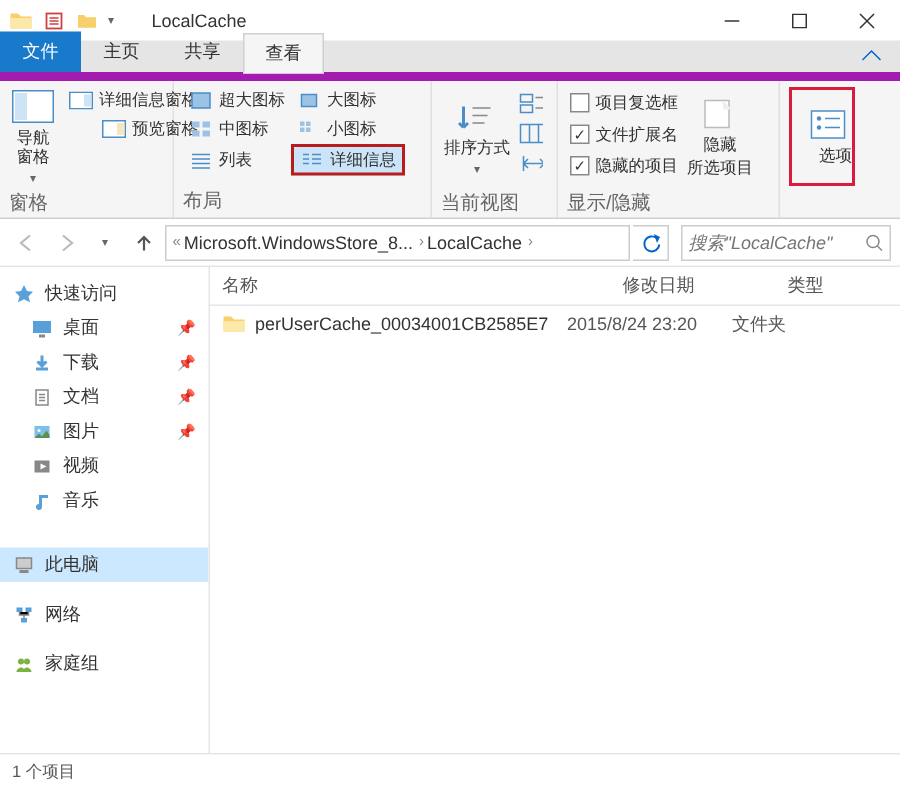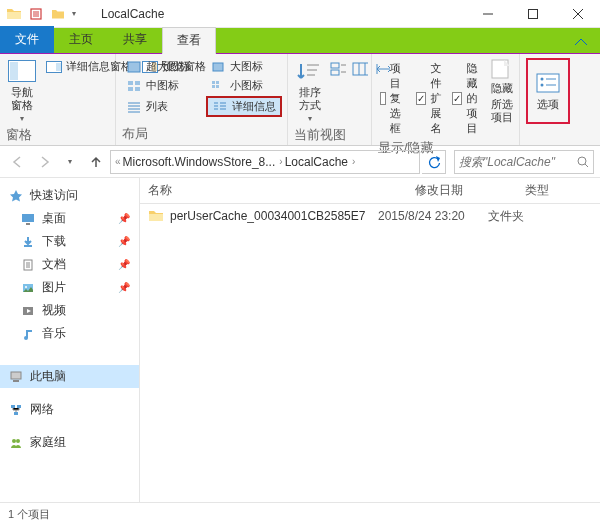--- a/index.html
+++ b/index.html
@@ -3,37 +3,37 @@
 <meta charset="utf-8">
 <style>
 * { margin: 0; padding: 0; box-sizing: border-box; font-family: "Microsoft YaHei", "Segoe UI", sans-serif; }
 body { width: 600px; height: 528px; background: #fff; font-size: 12px; color: #333; overflow: hidden; }
 .titlebar { height: 28px; display: flex; align-items: center; border-bottom: 1px solid #e5e5e5; background: #fff; }
 .titlebar-icons { display: flex; align-items: center; gap: 6px; padding: 0 6px; }
 .tb-icon { width: 16px; height: 16px; display: flex; align-items: center; justify-content: center; }
 .window-title { flex: 1; padding-left: 6px; font-size: 12px; }
 .window-controls { display: flex; }
 .win-ctrl { width: 45px; height: 28px; display: flex; align-items: center; justify-content: center; color: #555; }
-.tabs { height: 26px; display: flex; align-items: flex-end; background: #84cc16; border-bottom: 1px solid #a21caf; justify-content: space-between; }
+.tabs { height: 26px; display: flex; align-items: flex-end; background: #e5e5e5; border-bottom: 6px solid #a21caf; justify-content: space-between; }
 .tab { padding: 4px 14px; font-size: 12px; color: #333; border: 1px solid transparent; }
 .tab.file { background: #1979ca; color: #fff; }
 .tab.active { background: #f5f5f5; border: 1px solid #d0d0d0; border-bottom: 1px solid #f5f5f5; margin-bottom: -1px; }
 .tabs-help { margin-left: auto; padding: 0 10px; color: #0066cc; }
 .ribbon { height: 92px; background: #f5f5f5; border-bottom: 1px solid #d0d0d0; display: flex; }
 .ribbon-group { border-right: 1px solid #e0e0e0; padding: 4px 6px 2px; display: flex; flex-direction: column; }
 .rg-content { flex: 1; display: flex; align-items: flex-start; gap: 4px; }
 .rg-label { font-size: 13px; color: #666; padding-top: 2px; }
 .big-btn { display: flex; flex-direction: column; align-items: center; justify-content: center; width: 48px; height: 66px; gap: 2px; text-align: center; font-size: 11px; line-height: 1.2; }
-.big-btn.highlight { border: 2px solid #d81b3e; }
+.big-btn.highlight { border: 2px solid #d81b3e; align-items: flex-end; }
 .big-icon { width: 32px; height: 26px; display: flex; align-items: center; justify-content: center; }
-.small-items { display: flex; flex-direction: row; gap: 2px; align-items: flex-end; }
+.small-items { display: flex; flex-direction: column; gap: 2px; align-items: flex-end; }
 .small-item { display: flex; align-items: center; gap: 4px; font-size: 11px; padding: 1px 4px; white-space: nowrap; }
 .small-item.active { background: #cce4f7; border: 2px solid #b91c1c; }
 .small-icon { width: 16px; height: 14px; display: inline-flex; align-items: center; justify-content: center; }
-.layout-grid { display: grid; grid-template-columns: auto auto; gap: 2px 12px; }
+.layout-grid { display: grid; grid-template-columns: auto auto; gap: 2px 0; }
 .checkbox-row { display: flex; align-items: center; gap: 4px; font-size: 11px; padding: 1px 2px; }
 .cb { width: 13px; height: 13px; border: 1px solid #888; display: inline-flex; align-items: center; justify-content: center; font-size: 10px; background: #fff; }
 .addressbar { height: 32px; display: flex; align-items: center; padding: 3px 6px; gap: 2px; border-bottom: 1px solid #e5e5e5; }
 .navbtn { width: 24px; height: 24px; display: flex; align-items: center; justify-content: center; color: #999; }
 .navbtn.enabled { color: #555; }
 .breadcrumb { flex: 1; height: 24px; border: 1px solid #ccc; display: flex; align-items: center; padding: 0 4px; gap: 2px; font-size: 12px; }
 .bc-seg { display: flex; align-items: center; gap: 4px; }
 .bc-chev { color: #888; font-size: 10px; }
 .refresh { width: 24px; height: 24px; border: 1px solid #ccc; border-left: none; display: flex; align-items: center; justify-content: center; color: #0066cc; }
 .search { width: 140px; height: 24px; border: 1px solid #ccc; margin-left: 6px; display: flex; align-items: center; padding: 0 4px; }

